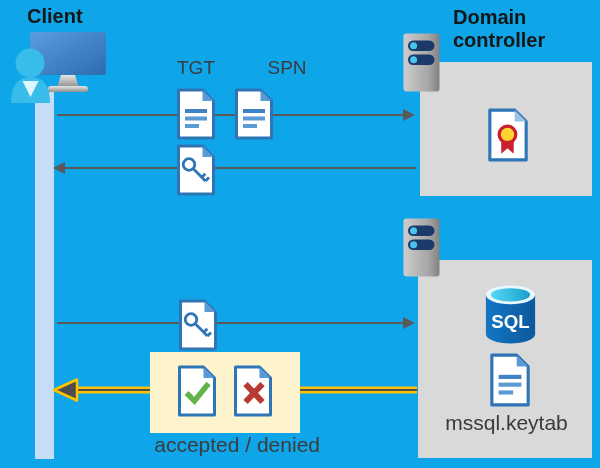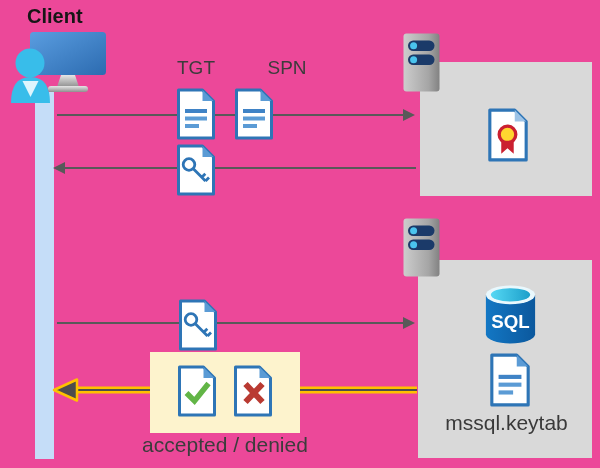--- a/index.html
+++ b/index.html
@@ -1,17 +1,17 @@
 <!DOCTYPE html>
 <html style="--doc-border: #2e75b6; --doc-lines: #5b9bd5; --panel-gray: #d9d9d9; --lifeline-blue: #c5ddf8; --arrow-gray: #595959; --highlight-cream: #fdf3cd; --accent-gold: #fec200; --check-green: #62b546; --deny-red: #b93a32; --sql-blue: #0d62ab; --person-cyan: #38bdea; --server-pill-navy: #1b3a69; --text-dark: #3c3c3c;"><head>
 <meta charset="utf-8">
 <style>
   html,body{margin:0;padding:0;background:#fff;}
   .canvas{
-    position:relative;width:600px;height:468px;background:#ec4899;overflow:hidden;
+    position:relative;width:600px;height:468px;background:#0ea5e9;overflow:hidden;
     font-family:"Liberation Sans", sans-serif;
   }
   .abs{position:absolute;}
   
   .title{font-weight:bold;font-size:20px;color:#161616;line-height:23px;z-index:6;}
   .small-label{font-size:19px;color:#3c3c3c;text-align:center;z-index:6;}
   
   .panel{background:var(--panel-gray,#d9d9d9);z-index:1;}
   .lifeline{background:var(--lifeline-blue,#c5ddf8);z-index:1;}
   .highlight{background:var(--highlight-cream,#fdf3cd);z-index:3;}
@@ -128,20 +128,21 @@
 
   <svg class="abs icon" style="left:175px;top:144px;" width="42" height="52" viewBox="0 0 42 52">
     <path class="doc-outline" d="M3.5 2 H27.5 L38.5 13 V50 H3.5 Z"></path>
     <path class="doc-fold" d="M27.5 2 L38.5 13 L27.5 13 Z"></path>
     <g class="key-glyph">
       <circle cx="14" cy="20.5" r="5.8"></circle>
       <path d="M18.3 24.8 L30.5 37 M30.5 37 L34 33.5 M26.8 33.3 L30.3 29.8"></path>
     </g>
   </svg>
 
+  <div class="abs title" style="left:453px;top:6px;width:140px;">Domain controller</div>
   <svg class="abs icon" style="left:403px;top:33px;" width="37" height="59" viewBox="0 0 37 59">
     <rect x="0.5" y="0.5" width="36" height="58" rx="3" fill="url(#srvGrad)"></rect>
     <rect class="pill" x="5" y="7.5" width="26.5" height="10.5" rx="5.25"></rect>
     <circle class="pill-dot" cx="10.6" cy="12.75" r="3.5"></circle>
     <rect class="pill" x="5" y="21.5" width="26.5" height="10.5" rx="5.25"></rect>
     <circle class="pill-dot" cx="10.6" cy="26.75" r="3.5"></circle>
   </svg>
   <svg class="abs icon" style="left:485px;top:108px;" width="46" height="54" viewBox="0 0 42 52">
     <path class="doc-outline" d="M3.5 2 H27.5 L38.5 13 V50 H3.5 Z"></path>
     <path class="doc-fold-light" d="M27.5 2 L38.5 13 L27.5 13 Z"></path>
@@ -186,15 +187,15 @@
     <path class="doc-outline" d="M3.5 2 H27.5 L38.5 13 V50 H3.5 Z"></path>
     <path class="doc-fold" d="M27.5 2 L38.5 13 L27.5 13 Z"></path>
     <path class="check-glyph" d="M10.5 28 L18.5 36 L32.5 18.5"></path>
   </svg>
   <svg class="abs icon" style="left:232px;top:365px;" width="42" height="52" viewBox="0 0 42 52">
     <path class="doc-outline" d="M3.5 2 H27.5 L38.5 13 V50 H3.5 Z"></path>
     <path class="doc-fold" d="M27.5 2 L38.5 13 L27.5 13 Z"></path>
     <path class="x-glyph" d="M13.5 19 L30.5 37 M30.5 19 L13.5 37"></path>
   </svg>
 
-  <div class="abs small-label" style="left:130px;top:433px;width:190px;font-size:21px;">accepted / denied</div>
+  <div class="abs small-label" style="left:130px;top:433px;width:190px;font-size:21px;text-align:right;">accepted / denied</div>
 
 </div>
 
 </body></html>

